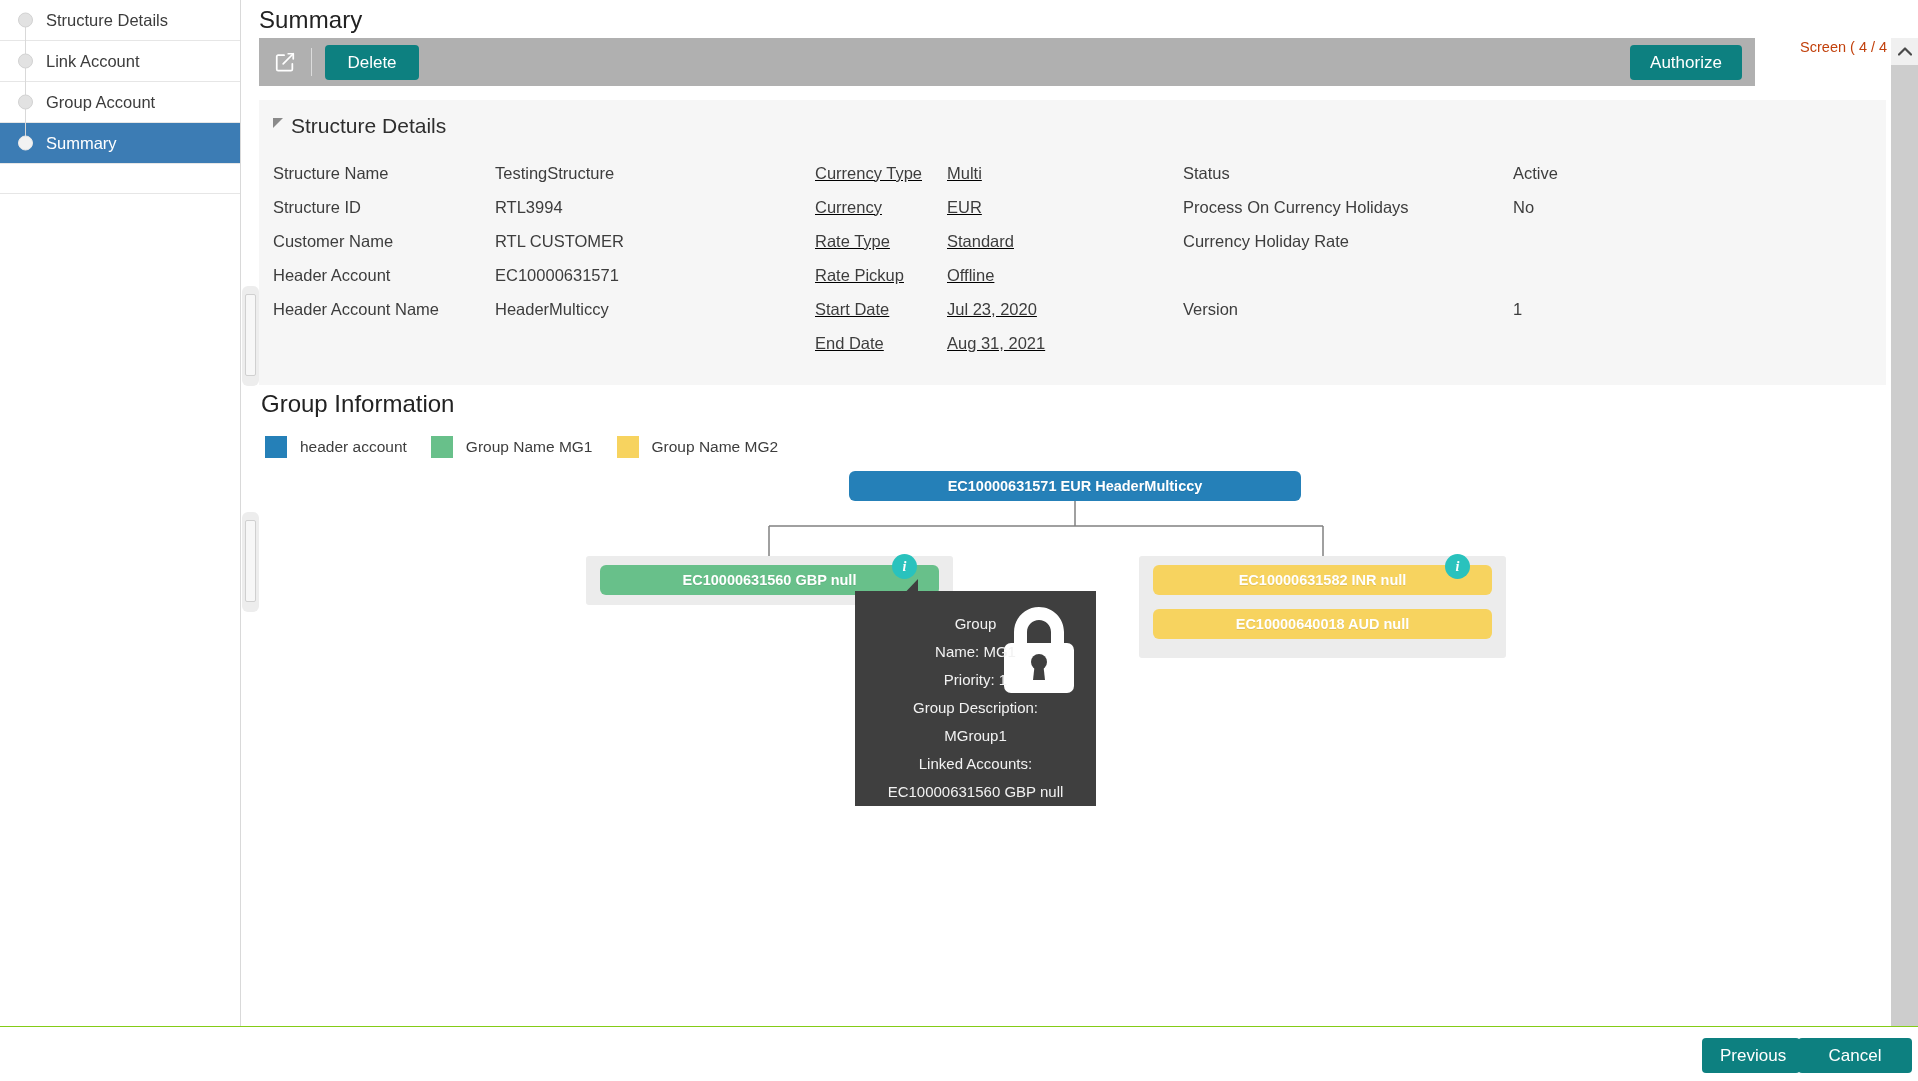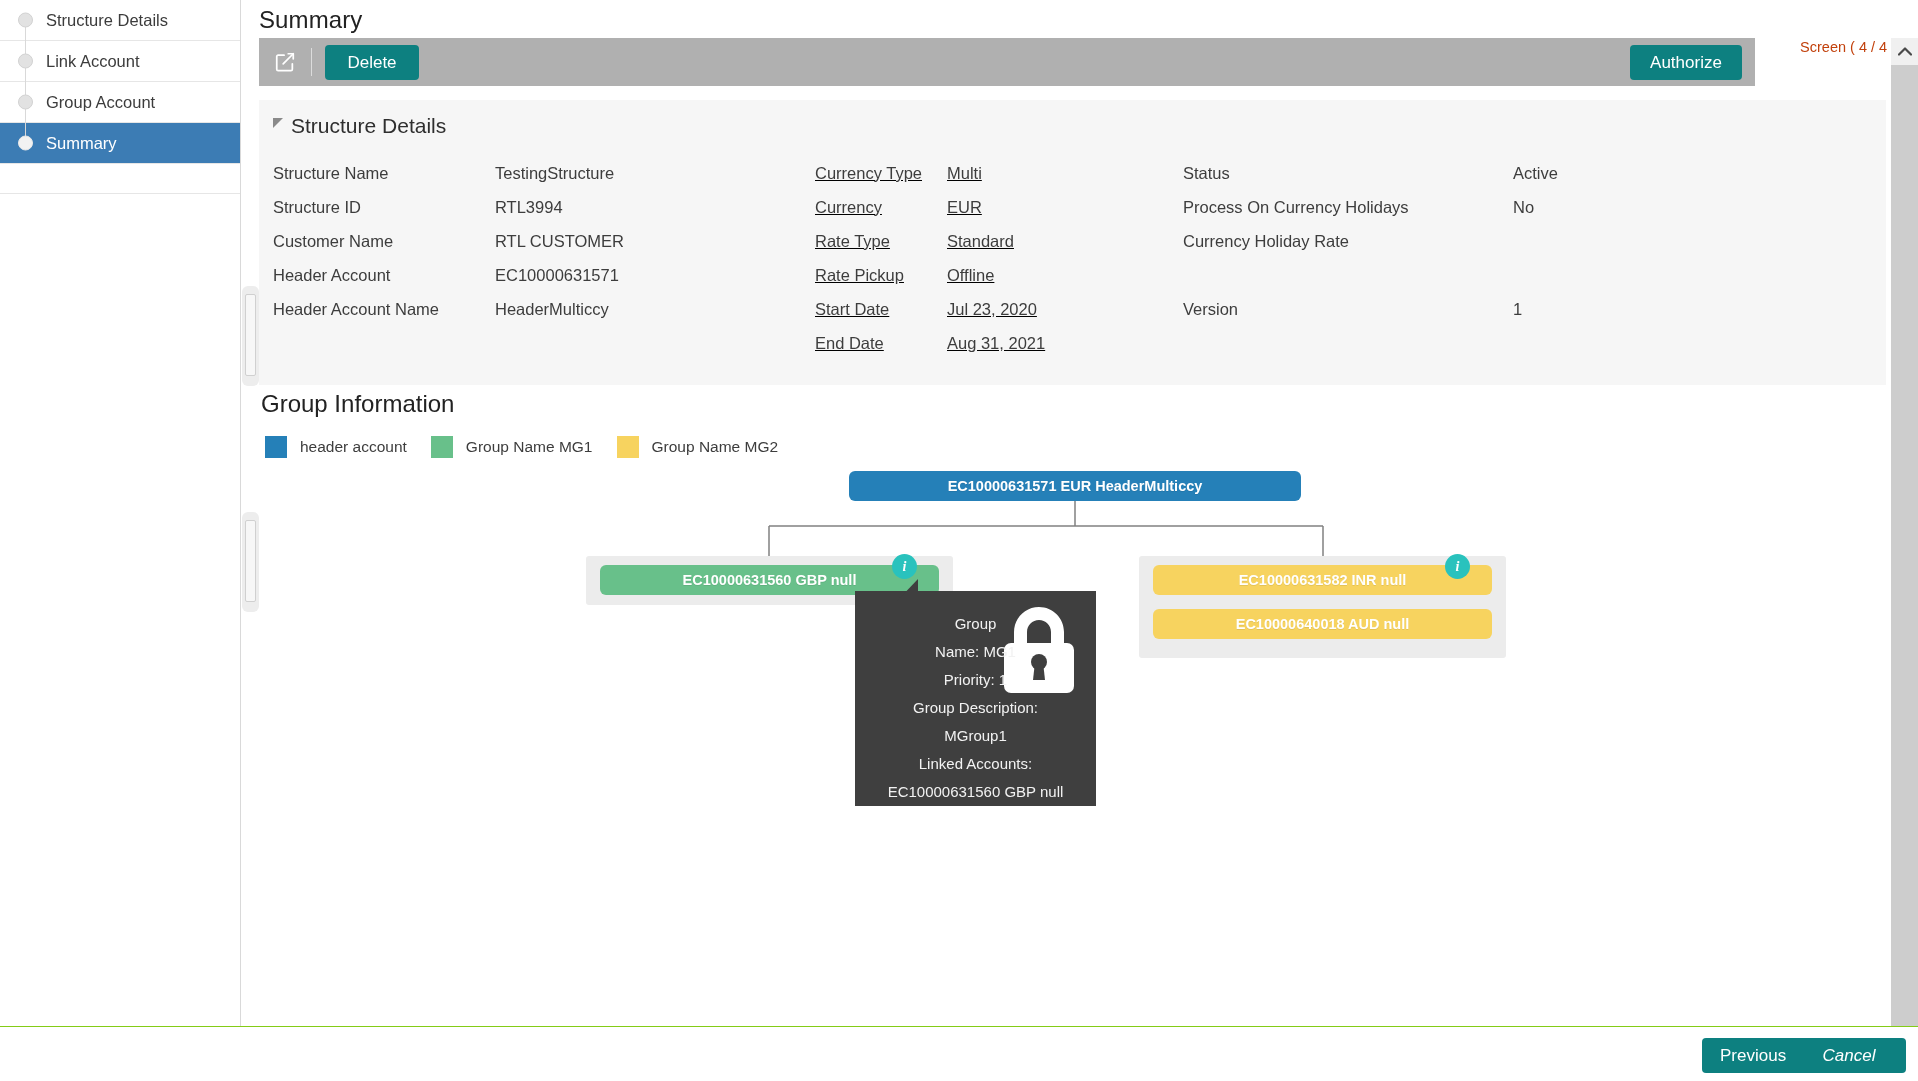--- a/index.html
+++ b/index.html
@@ -283,23 +283,22 @@
     position: absolute; left: 0; bottom: 0;
     width: 1918px; height: 55px;
     background: #ffffff;
     border-top: 1px solid #84cc16;
   }
   #previous-btn {
     position: absolute; right: 118px; top: 11px;
     width: 98px;
   }
   #cancel-btn {
-    position: absolute; right: 12px; top: 11px;
+    position: absolute; right: 6px; top: 11px;
     width: 114px;
-    font-style: italic;
   }
 
   
   #right-scrollbar {
     position: absolute; right: 0; top: 38px;
     width: 27px; height: 988px;
     background: #f0f0f0;
   }
   #sb-up-arrow {
     width: 27px; height: 27px;

